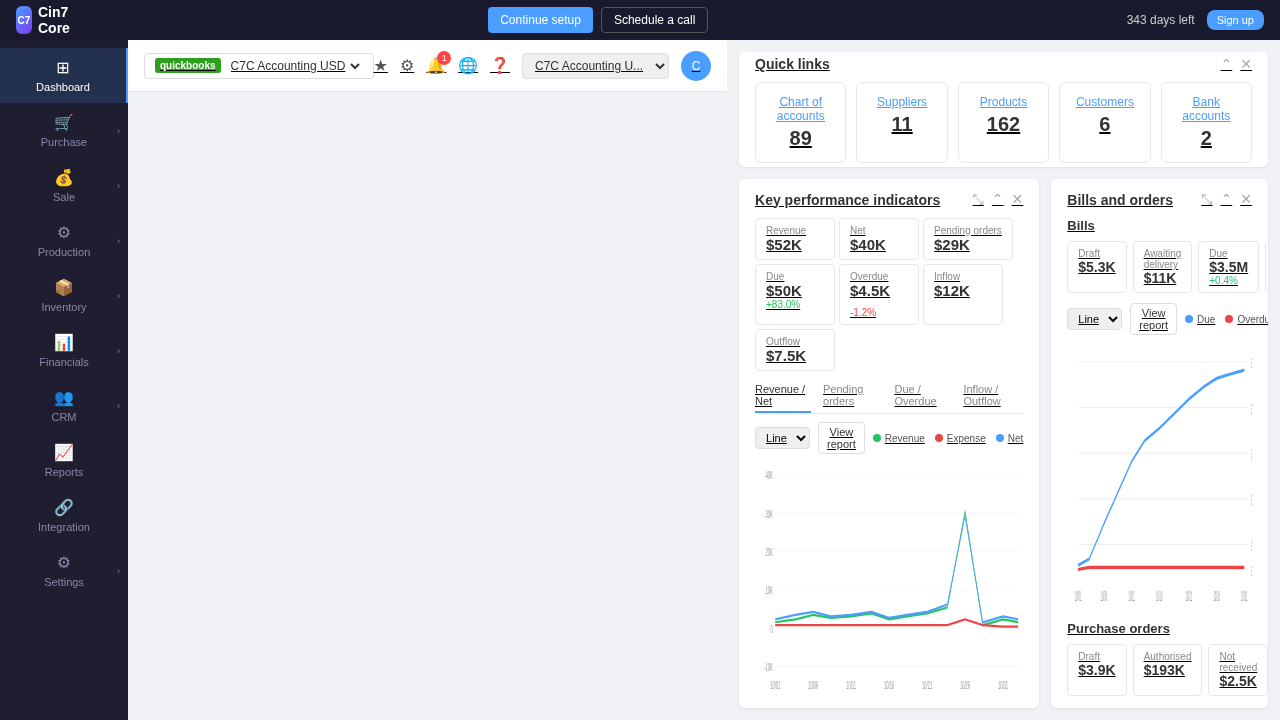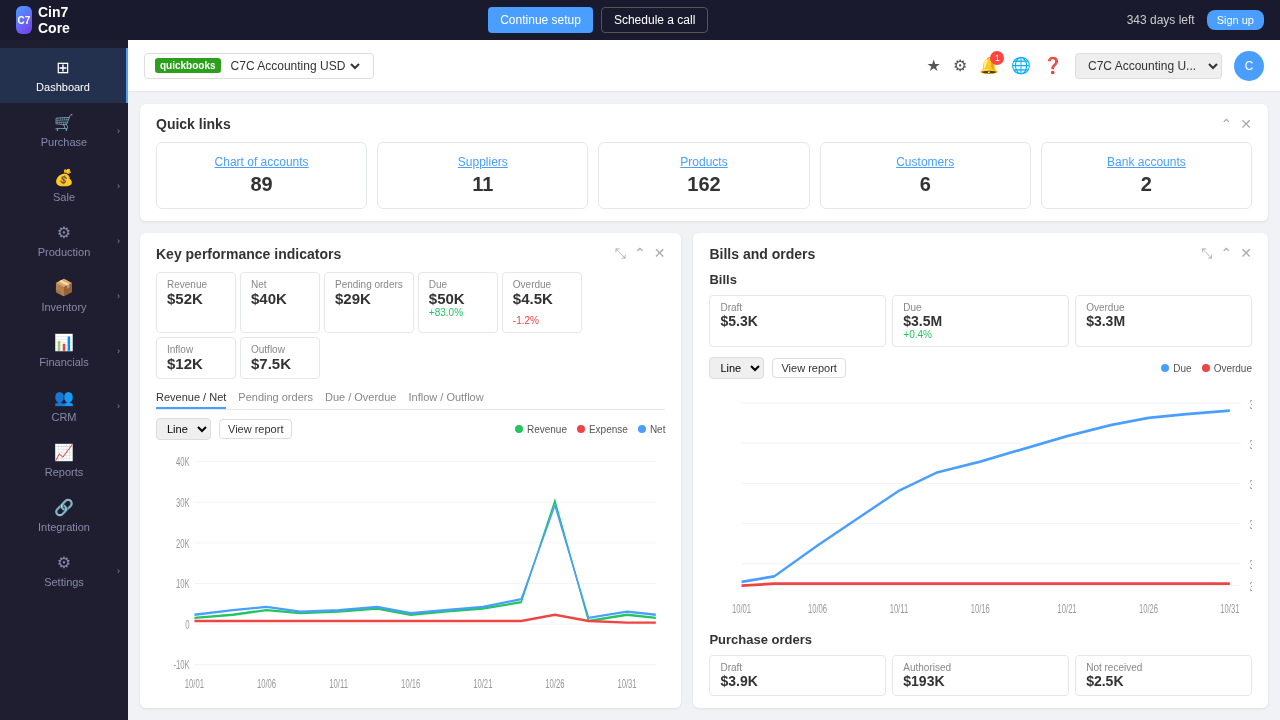--- a/index.html
+++ b/index.html
@@ -47,21 +47,21 @@
       font-size: 11px;
       gap: 4px;
       position: relative;
     }
     .sidebar-item.active { color: white; background: rgba(74,158,255,0.15); border-right: 2px solid #4a9eff; }
     .sidebar-item .icon { font-size: 16px; }
     .sidebar-item .label { text-align: center; }
     .sidebar-item .chevron { position: absolute; right: 8px; top: 50%; transform: translateY(-50%); font-size: 9px; }
 
     
-    .content { flex: 1; display: flex; flex-direction: column; overflow: hidden; }
+    .content { flex: 1; display: flex; flex-direction: row; overflow: hidden; text-decoration: underline; }
 
     
     .sec-header {
       background: white;
       height: 52px;
       display: flex;
       align-items: center;
       justify-content: space-between;
       padding: 0 16px;
       border-bottom: 1px solid #e5e7eb;
@@ -76,21 +76,21 @@
     .org-select { border: 1px solid #ddd; border-radius: 4px; padding: 4px 8px; font-size: 12px; color: #333; cursor: pointer; }
     .avatar { width: 30px; height: 30px; background: #4a9eff; border-radius: 50%; display: flex; align-items: center; justify-content: center; color: white; font-size: 12px; cursor: pointer; }
 
     
     .dashboard { flex: 1; overflow-y: auto; padding: 12px; display: flex; flex-direction: column; gap: 12px; }
 
     
     .quick-links-card {
       background: white;
       border-radius: 6px;
-      padding: 12px 16px;
+      padding: 4px 16px;
       box-shadow: 0 1px 3px rgba(0,0,0,0.08);
     }
     .card-header { display: flex; justify-content: space-between; align-items: center; margin-bottom: 10px; }
     .card-title { font-size: 14px; font-weight: 600; color: #333; }
     .card-controls { display: flex; gap: 8px; color: #aaa; cursor: pointer; font-size: 14px; }
     .quick-links-grid { display: flex; gap: 10px; }
     .quick-link-item {
       flex: 1;
       border: 1px solid #e5e7eb;
       border-radius: 6px;
@@ -423,20 +423,24 @@
             </div>
           </div>
 
           <div class="bills-section-title">Bills</div>
           <div class="bills-metrics">
             <div class="bill-metric">
               <div class="bm-label">Draft</div>
               <div class="bm-value">$5.3K</div>
             </div>
             <div class="bill-metric">
+              <div class="bm-label">Awaiting delivery</div>
+              <div class="bm-value">$11K</div>
+            </div>
+            <div class="bill-metric">
               <div class="bm-label">Due</div>
               <div class="bm-value">$3.5M</div>
               <div class="bm-change metric-pos">+0.4%</div>
             </div>
             <div class="bill-metric">
               <div class="bm-label">Overdue</div>
               <div class="bm-value">$3.3M</div>
             </div>
           </div>
 

